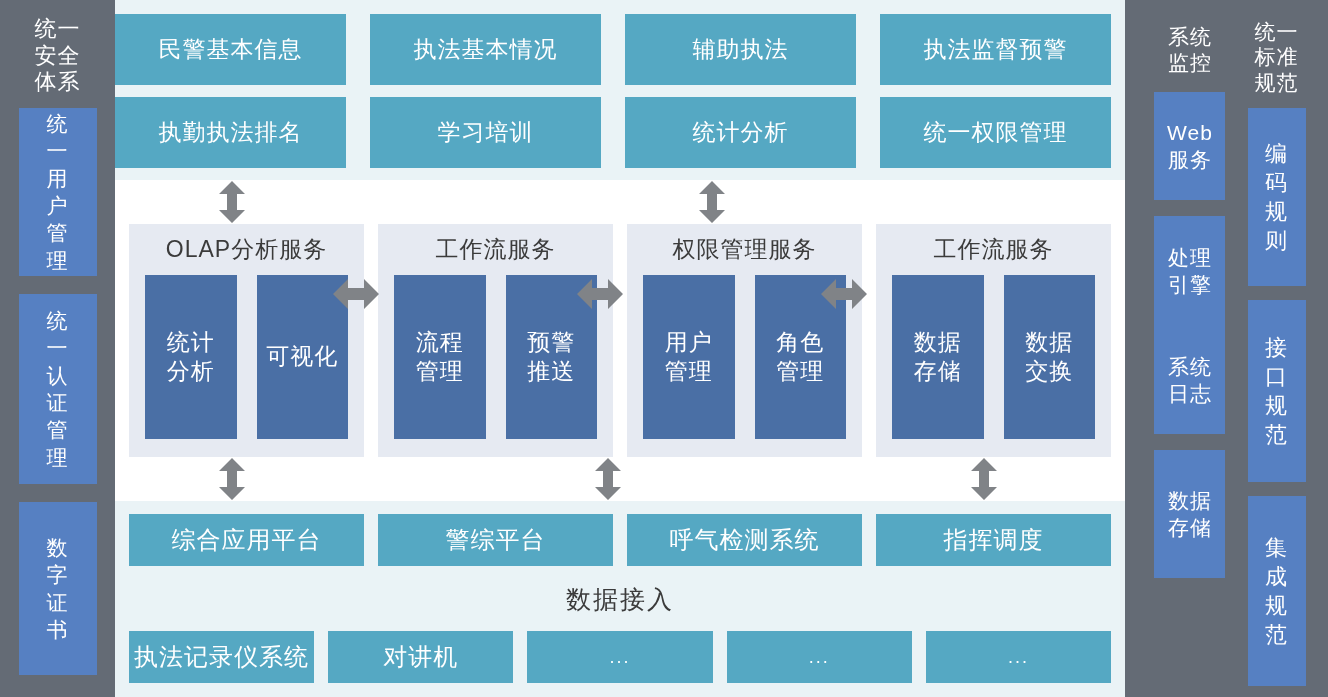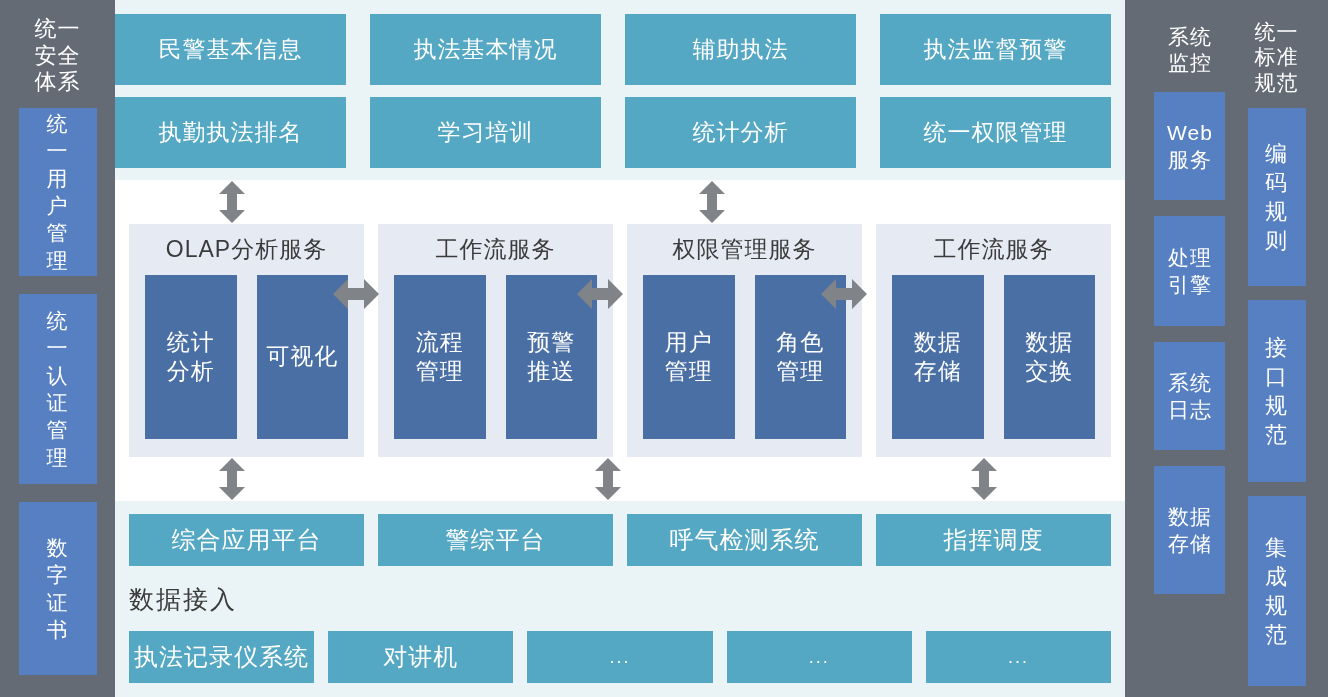--- a/index.html
+++ b/index.html
@@ -195,21 +195,21 @@
     background:#55a8c3;
     color:#ffffff;
     display:flex;
     align-items:center;
     justify-content:center;
     font-size:24px;
     letter-spacing:1px;
   }
   .data-cell.dots{font-size:18px;letter-spacing:2px;}
   .data-label{
-    text-align:left;
+    text-align:center;
     color:#3b3b3b;
     font-size:25px;
     letter-spacing:2px;
     padding:2px 0 0 0;
   }
 </style>
 </head>
 <body>
 
 <div class="diagram">
@@ -343,21 +343,21 @@
       </div>
     </div>
 
   </div>
 
   <div class="side-col" id="monitor-col" style="justify-content:flex-start;">
     <div class="side-title" style="height:92px;display:flex;align-items:center;justify-content:center;">系统
 监控</div>
     <div class="side-chip" style="height:108px;margin-bottom:16px;">Web
 服务</div>
-    <div class="side-chip" style="height:110px;margin-bottom:16px;">处理
+    <div class="side-chip" style="height:110px;">处理
 引擎</div>
     <div class="side-chip" style="height:108px;margin-bottom:16px;">系统
 日志</div>
     <div class="side-chip" style="height:128px;">数据
 存储</div>
   </div>
 
   <div class="side-col" id="standards-col" style="justify-content:flex-start;">
     <div class="side-title" style="height:108px;display:flex;align-items:center;justify-content:center;">统一
 标准

